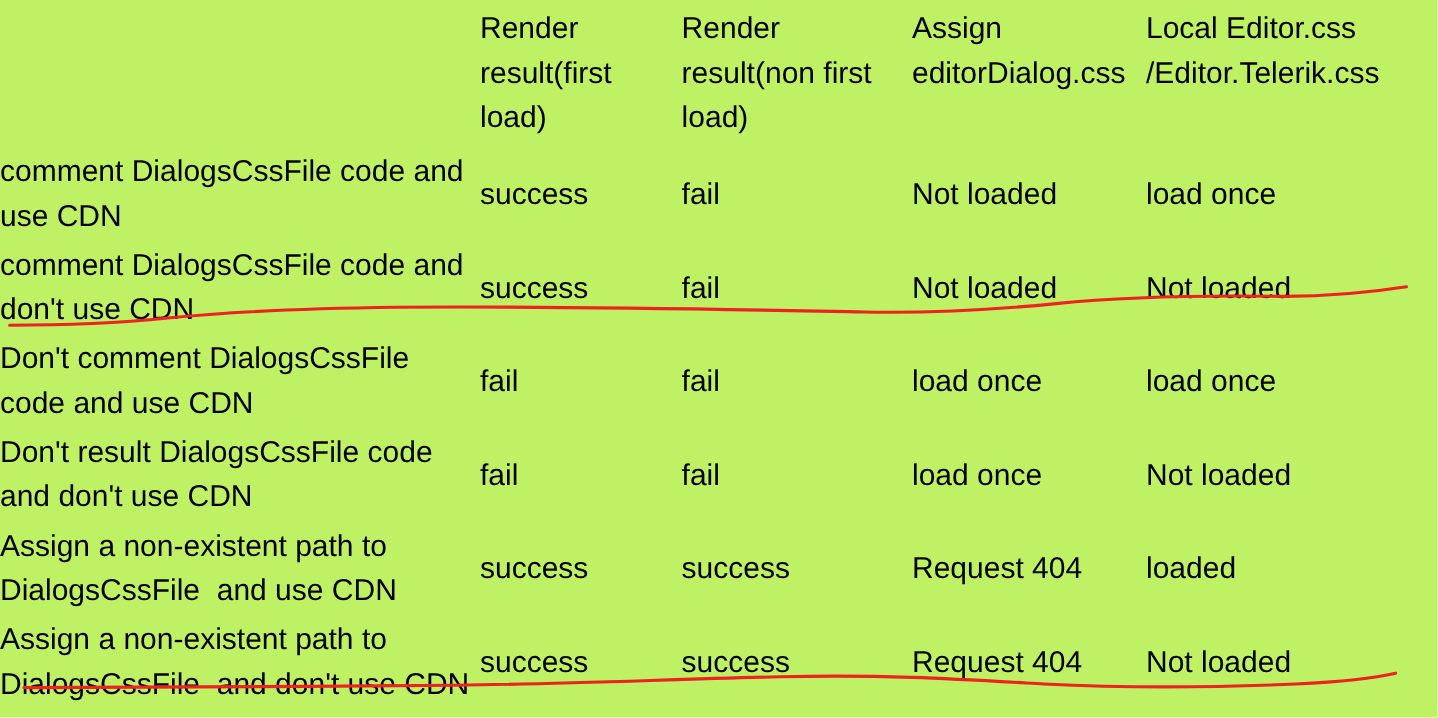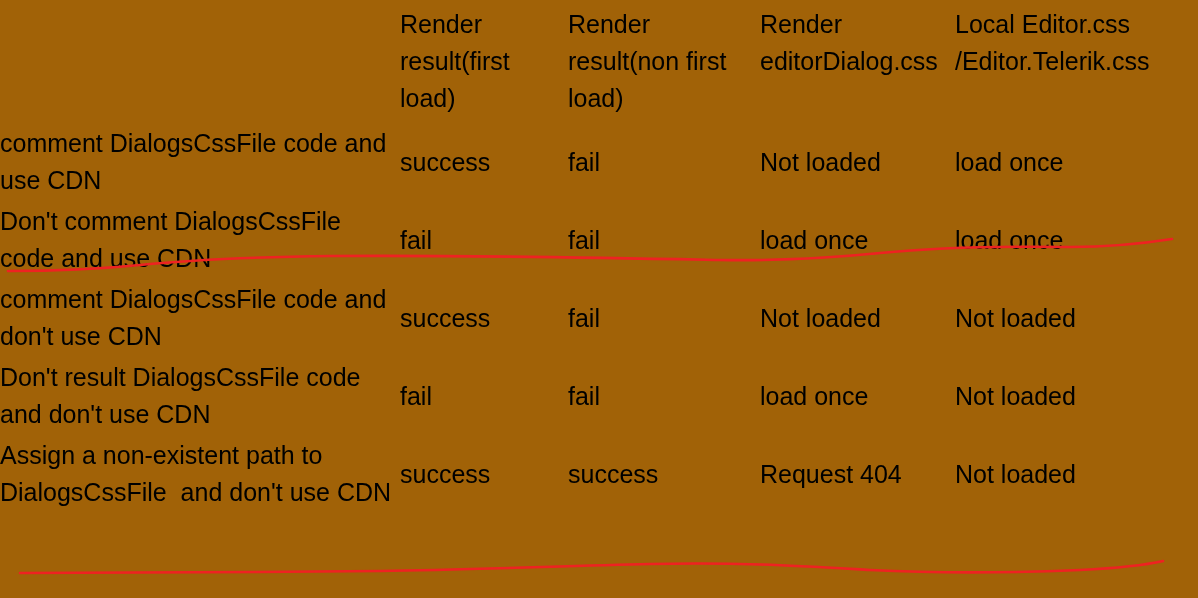--- a/index.html
+++ b/index.html
@@ -9,21 +9,21 @@
     background: #ffffff;
   }
   body {
     font-family: "Liberation Sans", sans-serif;
     color: #000000;
   }
   #page {
     position: relative;
     width: 1198px;
     height: 598px;
-    background: #a16207;
+    background: #bef264;
     overflow: hidden;
   }
   table.matrix {
     width: 1198px;
     border-collapse: collapse;
     table-layout: fixed;
     font-size: 25px;
     line-height: 1.48;
     color: #000000;
   }
@@ -89,60 +89,69 @@
         <col class="c1">
         <col class="c2">
         <col class="c3">
         <col class="c4">
     </colgroup>
     <thead>
       <tr>
         <th class="h0"></th>
         <th class="h1">Render result(first load)</th>
         <th class="h2">Render result(non first load)</th>
-        <th class="h3">Render editorDialog.css</th>
+        <th class="h3">Assign editorDialog.css</th>
         <th class="h4">Local Editor.css /Editor.Telerik.css</th>
       </tr>
     </thead>
     <tbody>
       <tr>
         <td class="d0">
             <span class="rowlabel">comment DialogsCssFile code and use CDN</span>
           </td>
         <td class="d1">success</td>
         <td class="d2">fail</td>
         <td class="d3">Not loaded</td>
         <td class="d4">load once</td>
       </tr>
       <tr>
         <td class="d0">
+            <span class="rowlabel">comment DialogsCssFile code and don't use CDN</span>
+          </td>
+        <td class="d1">success</td>
+        <td class="d2">fail</td>
+        <td class="d3">Not loaded</td>
+        <td class="d4">Not loaded</td>
+      </tr>
+      <tr>
+        <td class="d0">
             <span class="rowlabel">Don't comment DialogsCssFile code and use CDN</span>
           </td>
         <td class="d1">fail</td>
         <td class="d2">fail</td>
         <td class="d3">load once</td>
         <td class="d4">load once</td>
       </tr>
       <tr>
         <td class="d0">
-            <span class="rowlabel">comment DialogsCssFile code and don't use CDN</span>
-          </td>
-        <td class="d1">success</td>
-        <td class="d2">fail</td>
-        <td class="d3">Not loaded</td>
-        <td class="d4">Not loaded</td>
-      </tr>
-      <tr>
-        <td class="d0">
             <span class="rowlabel">Don't result DialogsCssFile code and don't use CDN</span>
           </td>
         <td class="d1">fail</td>
         <td class="d2">fail</td>
         <td class="d3">load once</td>
         <td class="d4">Not loaded</td>
+      </tr>
+      <tr>
+        <td class="d0">
+            <span class="rowlabel">Assign a non-existent path to DialogsCssFile  and use CDN</span>
+          </td>
+        <td class="d1">success</td>
+        <td class="d2">success</td>
+        <td class="d3">Request 404</td>
+        <td class="d4">loaded</td>
       </tr>
       <tr>
         <td class="d0">
             <span class="rowlabel">Assign a non-existent path to DialogsCssFile  and don't use CDN</span>
           </td>
         <td class="d1">success</td>
         <td class="d2">success</td>
         <td class="d3">Request 404</td>
         <td class="d4">Not loaded</td>
       </tr>

